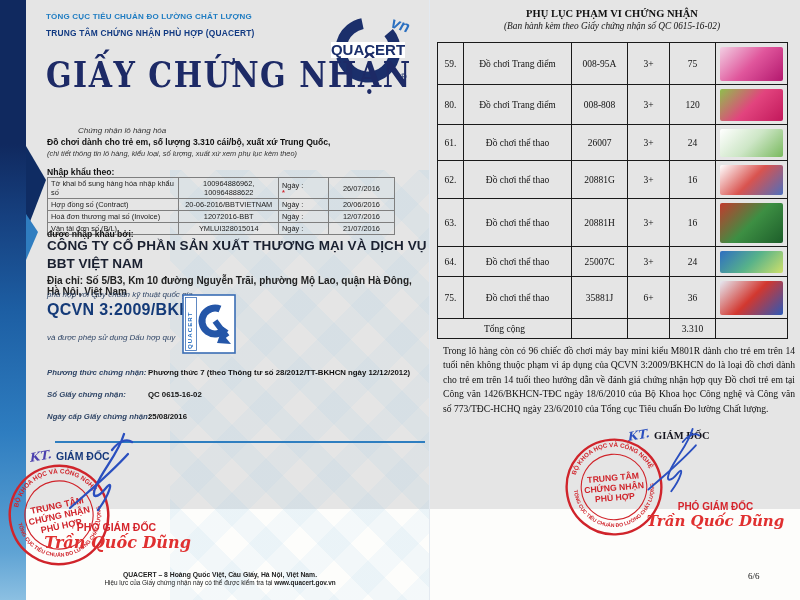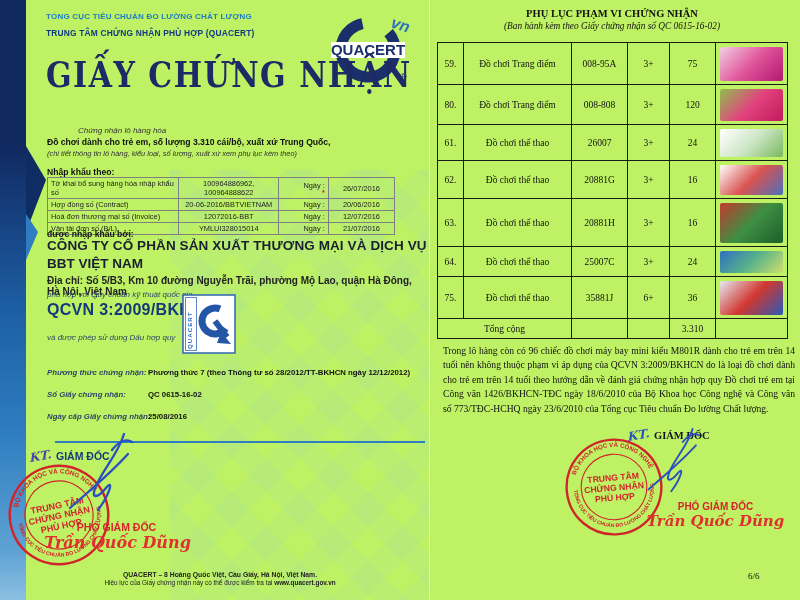--- a/index.html
+++ b/index.html
@@ -1,18 +1,18 @@
 <!DOCTYPE html>
 <html><head>
 <meta charset="utf-8">
 <style>
   html,body{margin:0;padding:0;}
   .canvas{position:relative;width:800px;height:600px;background:#fdfdfb;overflow:hidden;
           font-family:"Liberation Sans",sans-serif;}
-  .page{position:absolute;top:0;height:600px;background:#bef264;}
+  .page{position:absolute;top:0;height:509px;background:#e5e5e5;}
   .page-left{left:0;width:430px;}
   .page-right{left:430px;width:370px;font-family:"Liberation Serif",serif;}
   .page-divider{position:absolute;left:429px;top:0;width:1px;height:600px;background:#e3e9f0;}
 
   
   .left-strip{position:absolute;left:0;top:0;width:26px;height:600px;
     background:linear-gradient(180deg,#10295f 0%,#10295f 24%,#16407f 36%,#1d5fa4 52%,#2e7dc0 72%,#5fa3d4 92%,#8cc0e2 100%);}
   .strip-tri1{position:absolute;left:26px;top:146px;width:0;height:0;
     border-left:20px solid #0f2c63;border-top:34px solid transparent;border-bottom:52px solid transparent;}
   .strip-tri2{position:absolute;left:26px;top:214px;width:0;height:0;
@@ -29,21 +29,21 @@
 
   .cert-intro{left:47px;top:126px;font-size:8px;font-style:italic;color:#333;padding-left:31px;}
   .product-line{left:47px;top:137px;font-size:8.6px;font-weight:bold;color:#111;}
   .product-note{left:47px;top:149px;font-size:7.4px;font-style:italic;color:#333;}
   .import-heading{left:47px;top:167px;font-size:8.6px;font-weight:bold;color:#111;}
 
   .import-table{left:47px;top:177px;width:348px;border-collapse:collapse;font-size:7.4px;color:#222;}
   .import-table td{border:1px solid #7f7f7f;padding:1px 3px;vertical-align:middle;}
   .import-table td.lbl{width:136px;text-align:left;}
   .import-table td.val{width:96px;text-align:center;}
-  .import-table td.day{width:46px;text-align:right;}
+  .import-table td.day{width:46px;text-align:left;}
   .import-table td.dat{width:62px;text-align:center;}
   .import-table .star{color:#d0242b;font-weight:bold;display:block;line-height:5px;}
 
   .importer-heading{left:47px;top:229px;font-size:8.6px;font-weight:bold;color:#111;}
   .company1{left:47px;top:238px;font-size:13.5px;font-weight:bold;color:#1a2030;letter-spacing:.1px;}
   .company2{left:47px;top:256px;font-size:13.5px;font-weight:bold;color:#1a2030;}
   .address{left:47px;top:275px;font-size:10px;font-weight:bold;color:#222;width:372px;}
   .conform-intro{left:47px;top:290px;font-size:8px;font-style:italic;color:#2f4566;}
   .standard{left:47px;top:301px;font-size:16px;font-weight:bold;color:#143a78;letter-spacing:.3px;}
   .mark-permission{left:47px;top:333px;font-size:8px;font-style:italic;color:#2f4566;}

